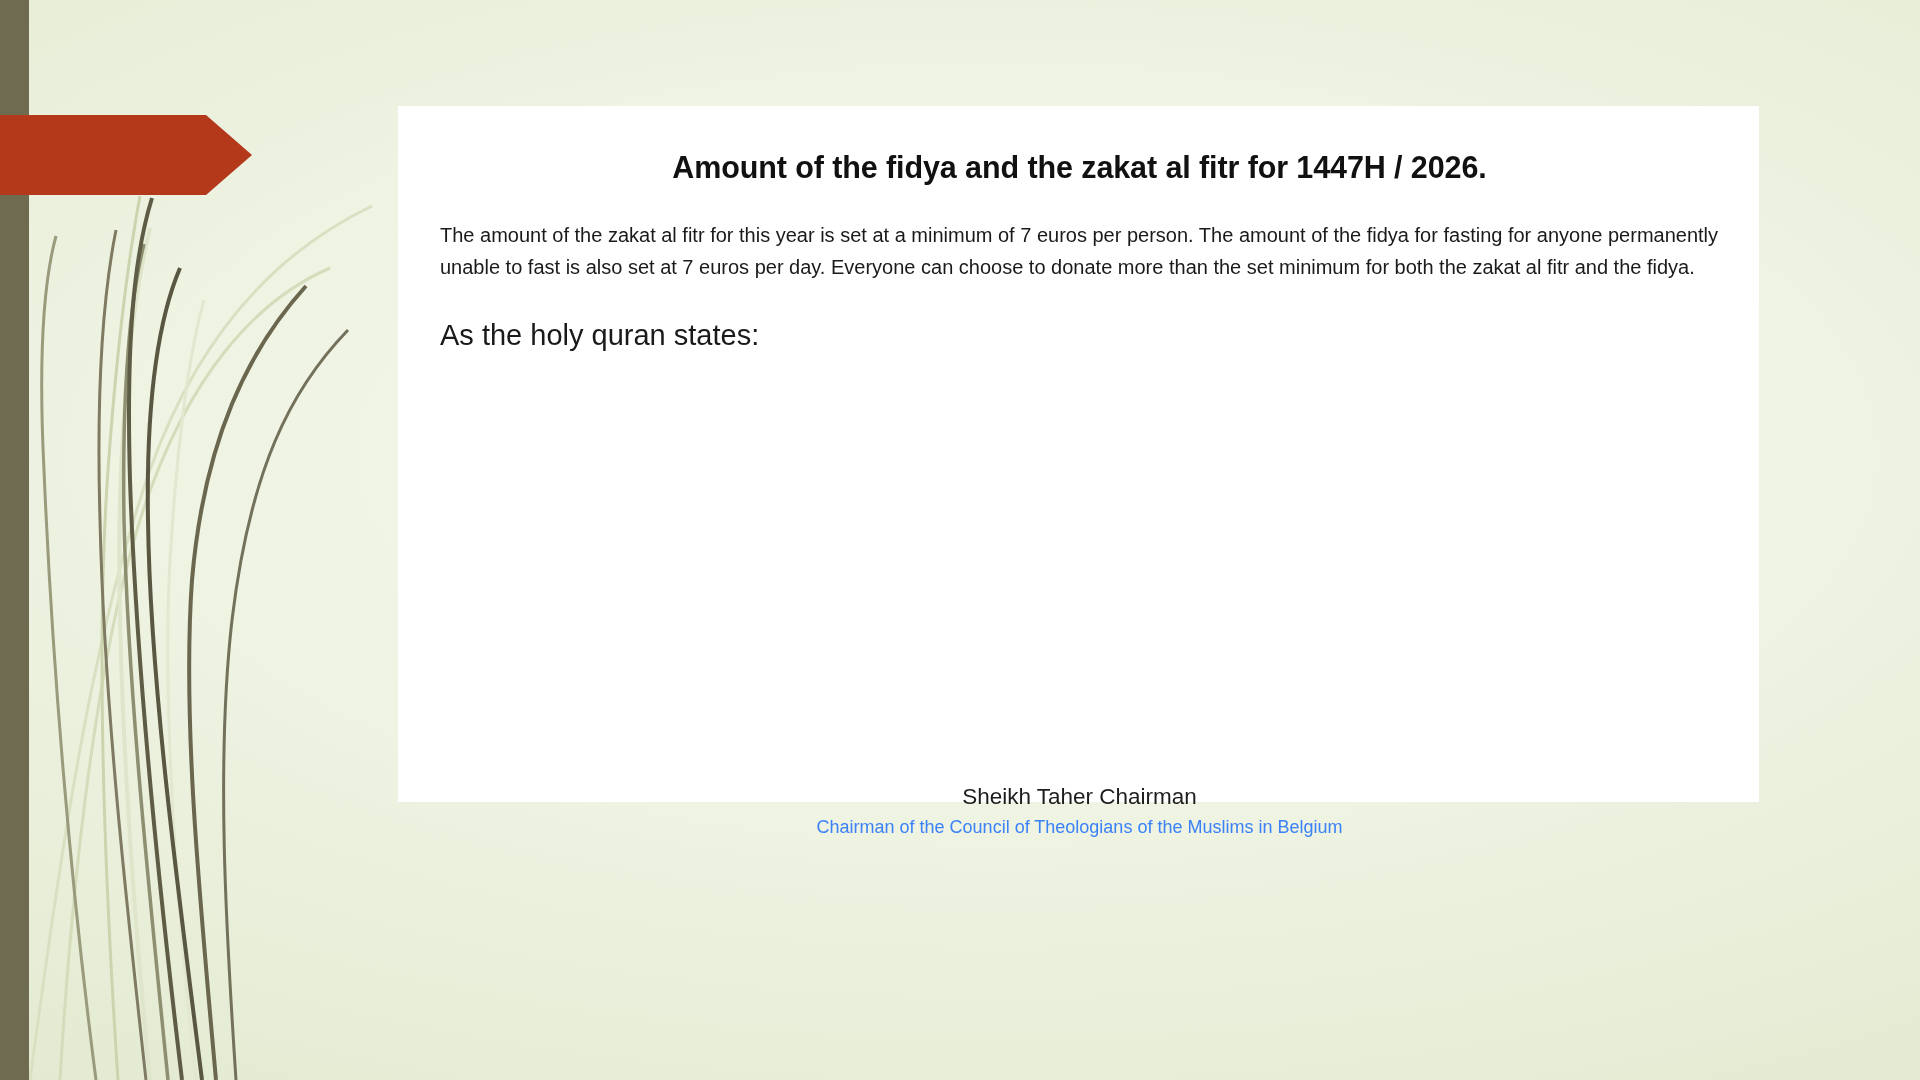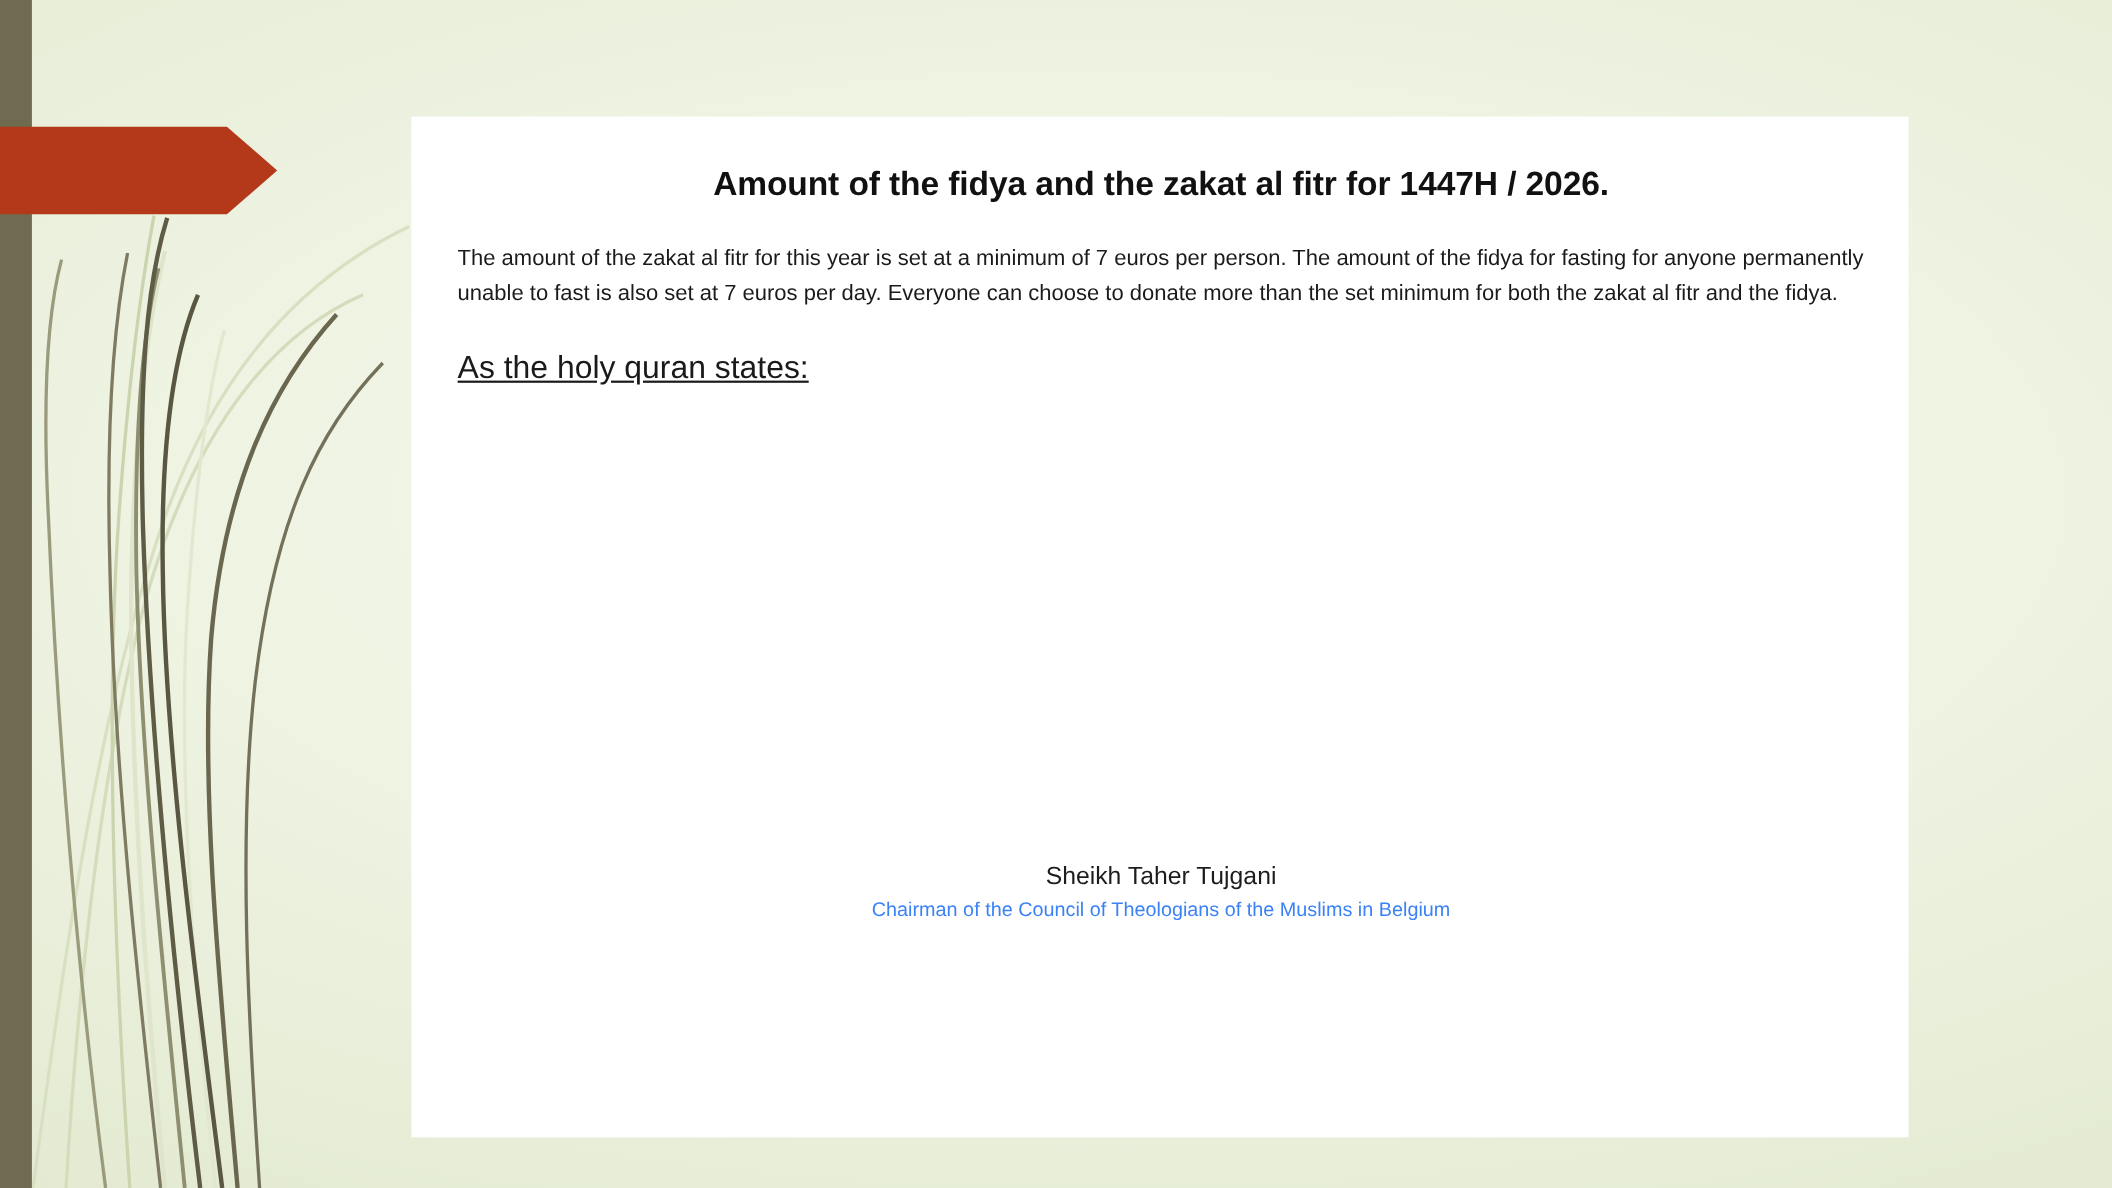--- a/index.html
+++ b/index.html
@@ -46,24 +46,24 @@
     position: absolute;
     left: 0;
     top: 115px;
     width: 252px;
     height: 80px;
   }
 
   
   .card {
     position: absolute;
-    left: 374px;
+    left: 398px;
     top: 106px;
     width: 1361px;
-    height: 928px;
+    height: 696px;
     background: #ffffff;
     box-sizing: border-box;
     padding: 0;
   }
 
   .card-inner {
     position: absolute;
     left: 42px;
     right: 40px;
     top: 0;
@@ -87,21 +87,20 @@
     color: #1a1a1a;
     text-align: left;
   }
 
   .lead-in {
     margin: 0;
     padding-top: 28px;
     font-size: 29px;
     line-height: 1.6;
     color: #1a1a1a;
-    text-decoration: underline;
   }
 
   .quote {
     margin: 0;
     padding-top: 29px;
     font-size: 29px;
     line-height: 1.57;
     color: #1a1a1a;
   }
 
@@ -162,18 +161,18 @@
     <div class="card-inner">
       <h1 class="doc-title">Amount of the fidya and the zakat al fitr for 1447H / 2026.</h1>
 
       <p class="body-para">The amount of the zakat al fitr for this year is set at a minimum of 7 euros per person. The amount of the fidya for fasting for anyone permanently unable to fast is also set at 7 euros per day. Everyone can choose to donate more than the set minimum for both the zakat al fitr and the fidya.</p>
 
       <p class="lead-in">As the holy quran states:</p>
 
     </div>
 
     <div class="signature">
-      <div class="sig-name">Sheikh Taher Tujgani</div>
+      <div class="sig-name">Sheikh Taher Chairman</div>
       <div class="sig-role">Chairman of the Council of Theologians of the Muslims in Belgium</div>
     </div>
   </div>
 
 </div>
 
 </body></html>

